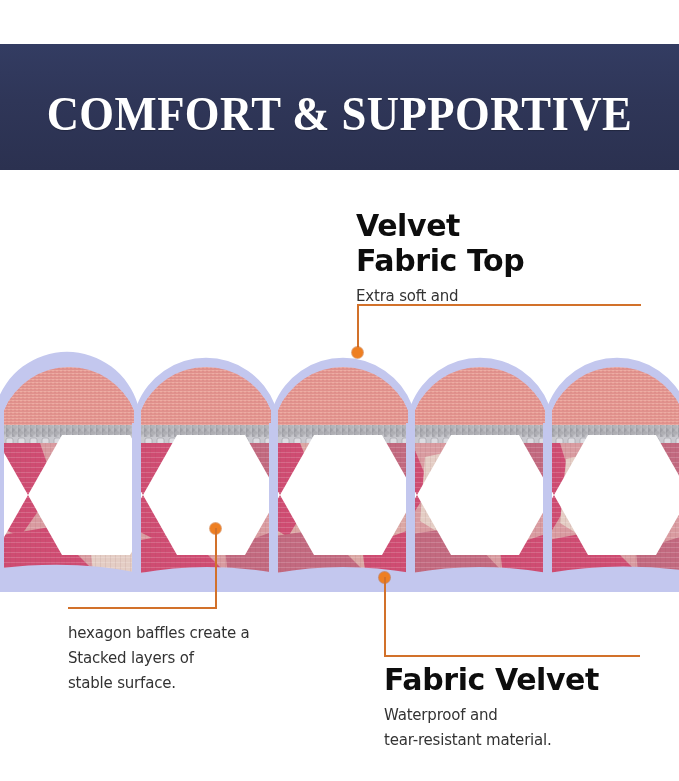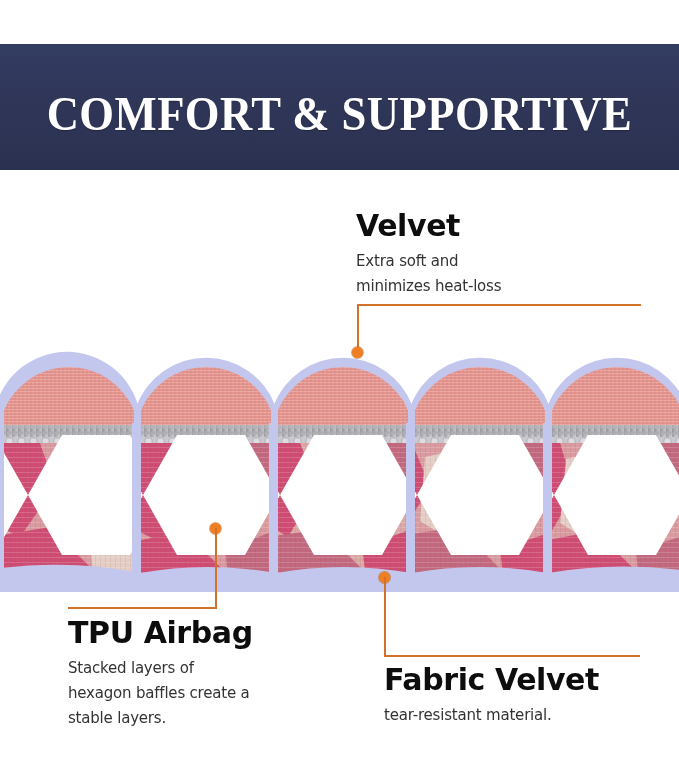--- a/index.html
+++ b/index.html
@@ -339,46 +339,46 @@
   </svg>
 </div>
 
 <div class="callout-line h" style="left:357px; top:304px; width:284px;"></div>
 <div class="callout-line v" style="left:357px; top:304px; height:49px;"></div>
 <div class="callout-dot" style="left:352px; top:347px;"></div>
 
 <div class="block" id="block-velvet">
   <h2>
     <span class="ttl-line">Velvet</span>
+    <span class="ttl-line">Fabric Top</span>
   </h2>
   <p>
     <span class="ttl-line">Extra soft and</span>
-    <span class="ttl-line">minimizes heat-loss</span>
   </p>
 </div>
 
 <div class="callout-dot" style="left:210px; top:523px;"></div>
 <div class="callout-line v" style="left:215px; top:528px; height:80px;"></div>
 <div class="callout-line h" style="left:68px; top:607px; width:149px;"></div>
 
 <div class="block" id="block-tpu">
   <h2>
-    <span class="ttl-line">TPU Airbag</span>
   </h2>
   <p>
+    <span class="ttl-line">hexagon baffles create a</span>
     <span class="ttl-line">Stacked layers of</span>
-    <span class="ttl-line">hexagon baffles create a</span>
-    <span class="ttl-line">stable layers.</span>
+    <span class="ttl-line">stable surface.</span>
   </p>
 </div>
 
 <div class="callout-dot" style="left:379px; top:572px;"></div>
 <div class="callout-line v" style="left:384px; top:577px; height:80px;"></div>
 <div class="callout-line h" style="left:384px; top:655px; width:256px;"></div>
 
 <div class="block" id="block-bottom">
   <h2>
     <span class="ttl-line">Fabric Velvet</span>
   </h2>
   <p>
+    <span class="ttl-line">Waterproof and</span>
     <span class="ttl-line">tear-resistant material.</span>
   </p>
 </div>
 
 </body></html>

